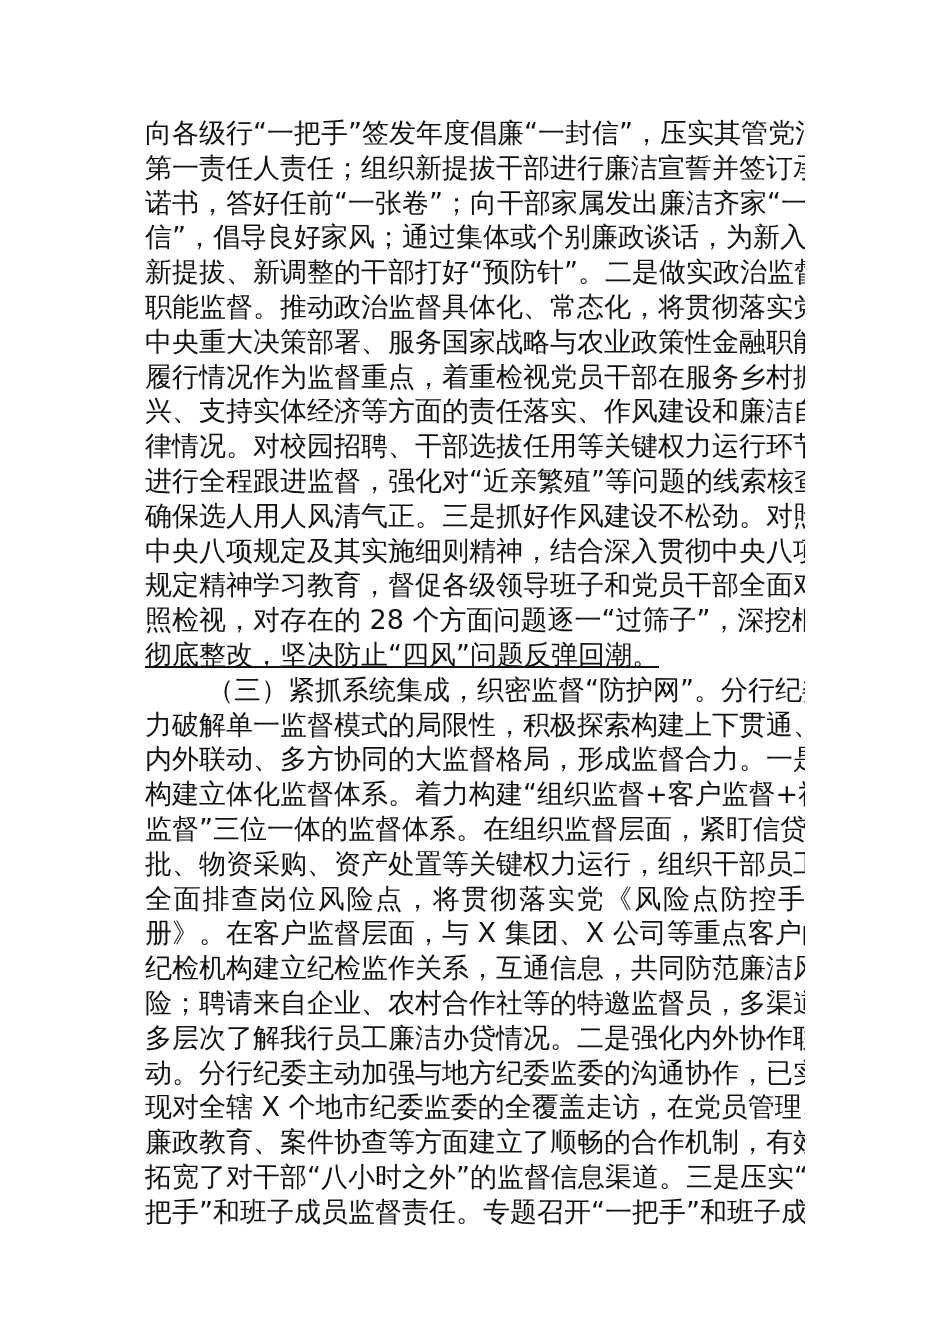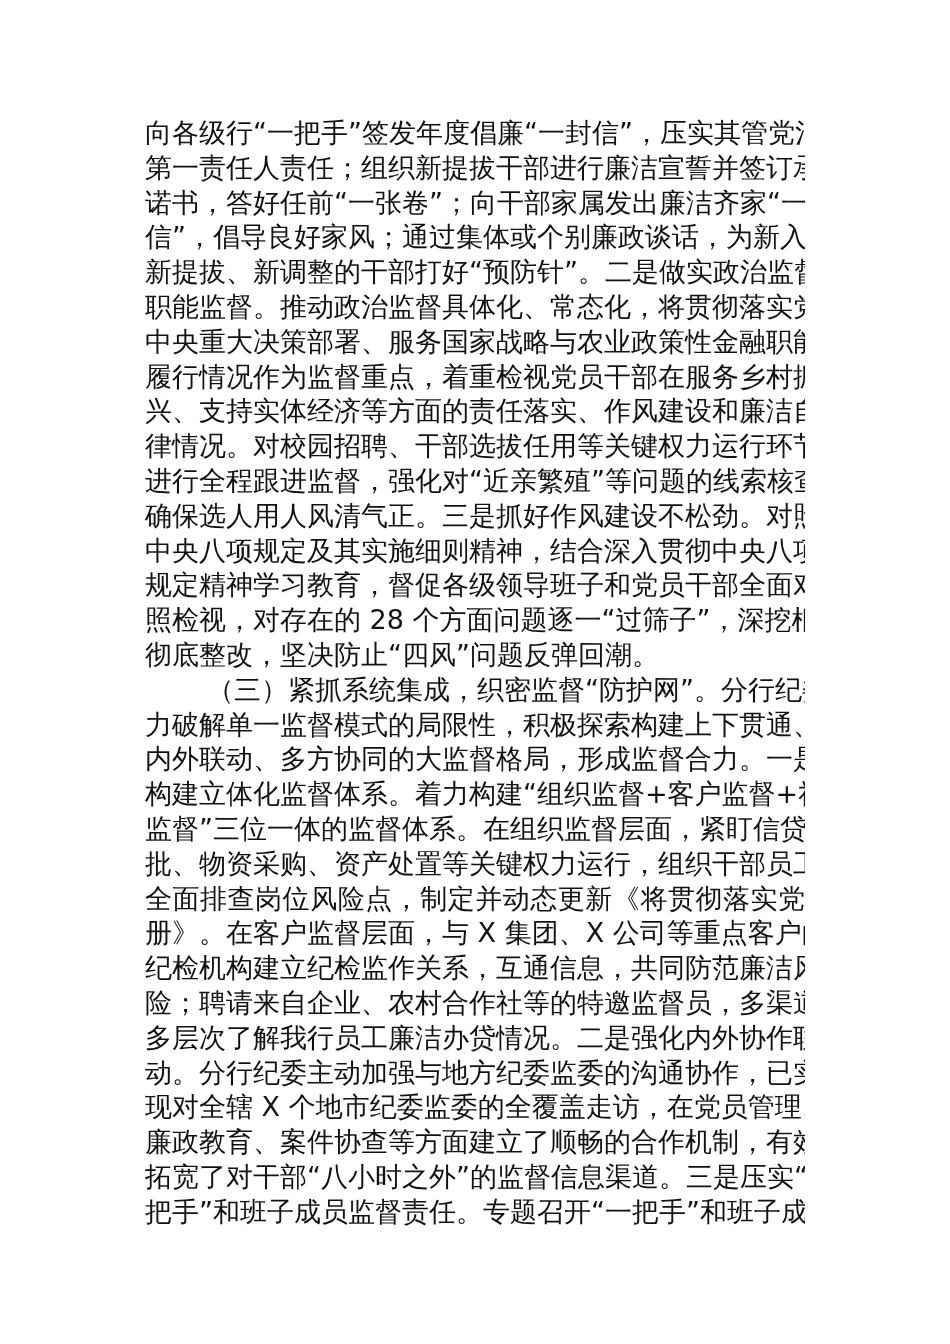--- a/index.html
+++ b/index.html
@@ -34,20 +34,21 @@
     .line {
       display: block;
       height: 34.8px;
       white-space: nowrap;
       text-align: justify;
       text-align-last: justify;
       overflow: hidden;
     }
     .line.last {
       text-align-last: left;
+      text-decoration: underline;
     }
     .line.indent {
       padding-left: 62px;
     }
   </style>
 </head>
 <body>
 
 <div class="page">
   <div class="text-block">
@@ -69,21 +70,21 @@
       <span class="line">照检视，对存在的 28 个方面问题逐一“过筛子”，深挖根源</span>
       <span class="line last">彻底整改，坚决防止“四风”问题反弹回潮。</span>
     </div>
     <div>
       <span class="line indent">（三）紧抓系统集成，织密监督“防护网”。分行纪委着</span>
       <span class="line">力破解单一监督模式的局限性，积极探索构建上下贯通、</span>
       <span class="line">内外联动、多方协同的大监督格局，形成监督合力。一是</span>
       <span class="line">构建立体化监督体系。着力构建“组织监督+客户监督+社会</span>
       <span class="line">监督”三位一体的监督体系。在组织监督层面，紧盯信贷审</span>
       <span class="line">批、物资采购、资产处置等关键权力运行，组织干部员工</span>
-      <span class="line">全面排查岗位风险点，制定并动态更新《将贯彻落实党</span>
+      <span class="line">全面排查岗位风险点，将贯彻落实党《风险点防控手</span>
       <span class="line">册》。在客户监督层面，与 X 集团、X 公司等重点客户的</span>
       <span class="line">纪检机构建立纪检监作关系，互通信息，共同防范廉洁风</span>
       <span class="line">险；聘请来自企业、农村合作社等的特邀监督员，多渠道</span>
       <span class="line">多层次了解我行员工廉洁办贷情况。二是强化内外协作联</span>
       <span class="line">动。分行纪委主动加强与地方纪委监委的沟通协作，已实</span>
       <span class="line">现对全辖 X 个地市纪委监委的全覆盖走访，在党员管理、</span>
       <span class="line">廉政教育、案件协查等方面建立了顺畅的合作机制，有效</span>
       <span class="line">拓宽了对干部“八小时之外”的监督信息渠道。三是压实“一</span>
       <span class="line">把手”和班子成员监督责任。专题召开“一把手”和班子成员</span>
     </div>

